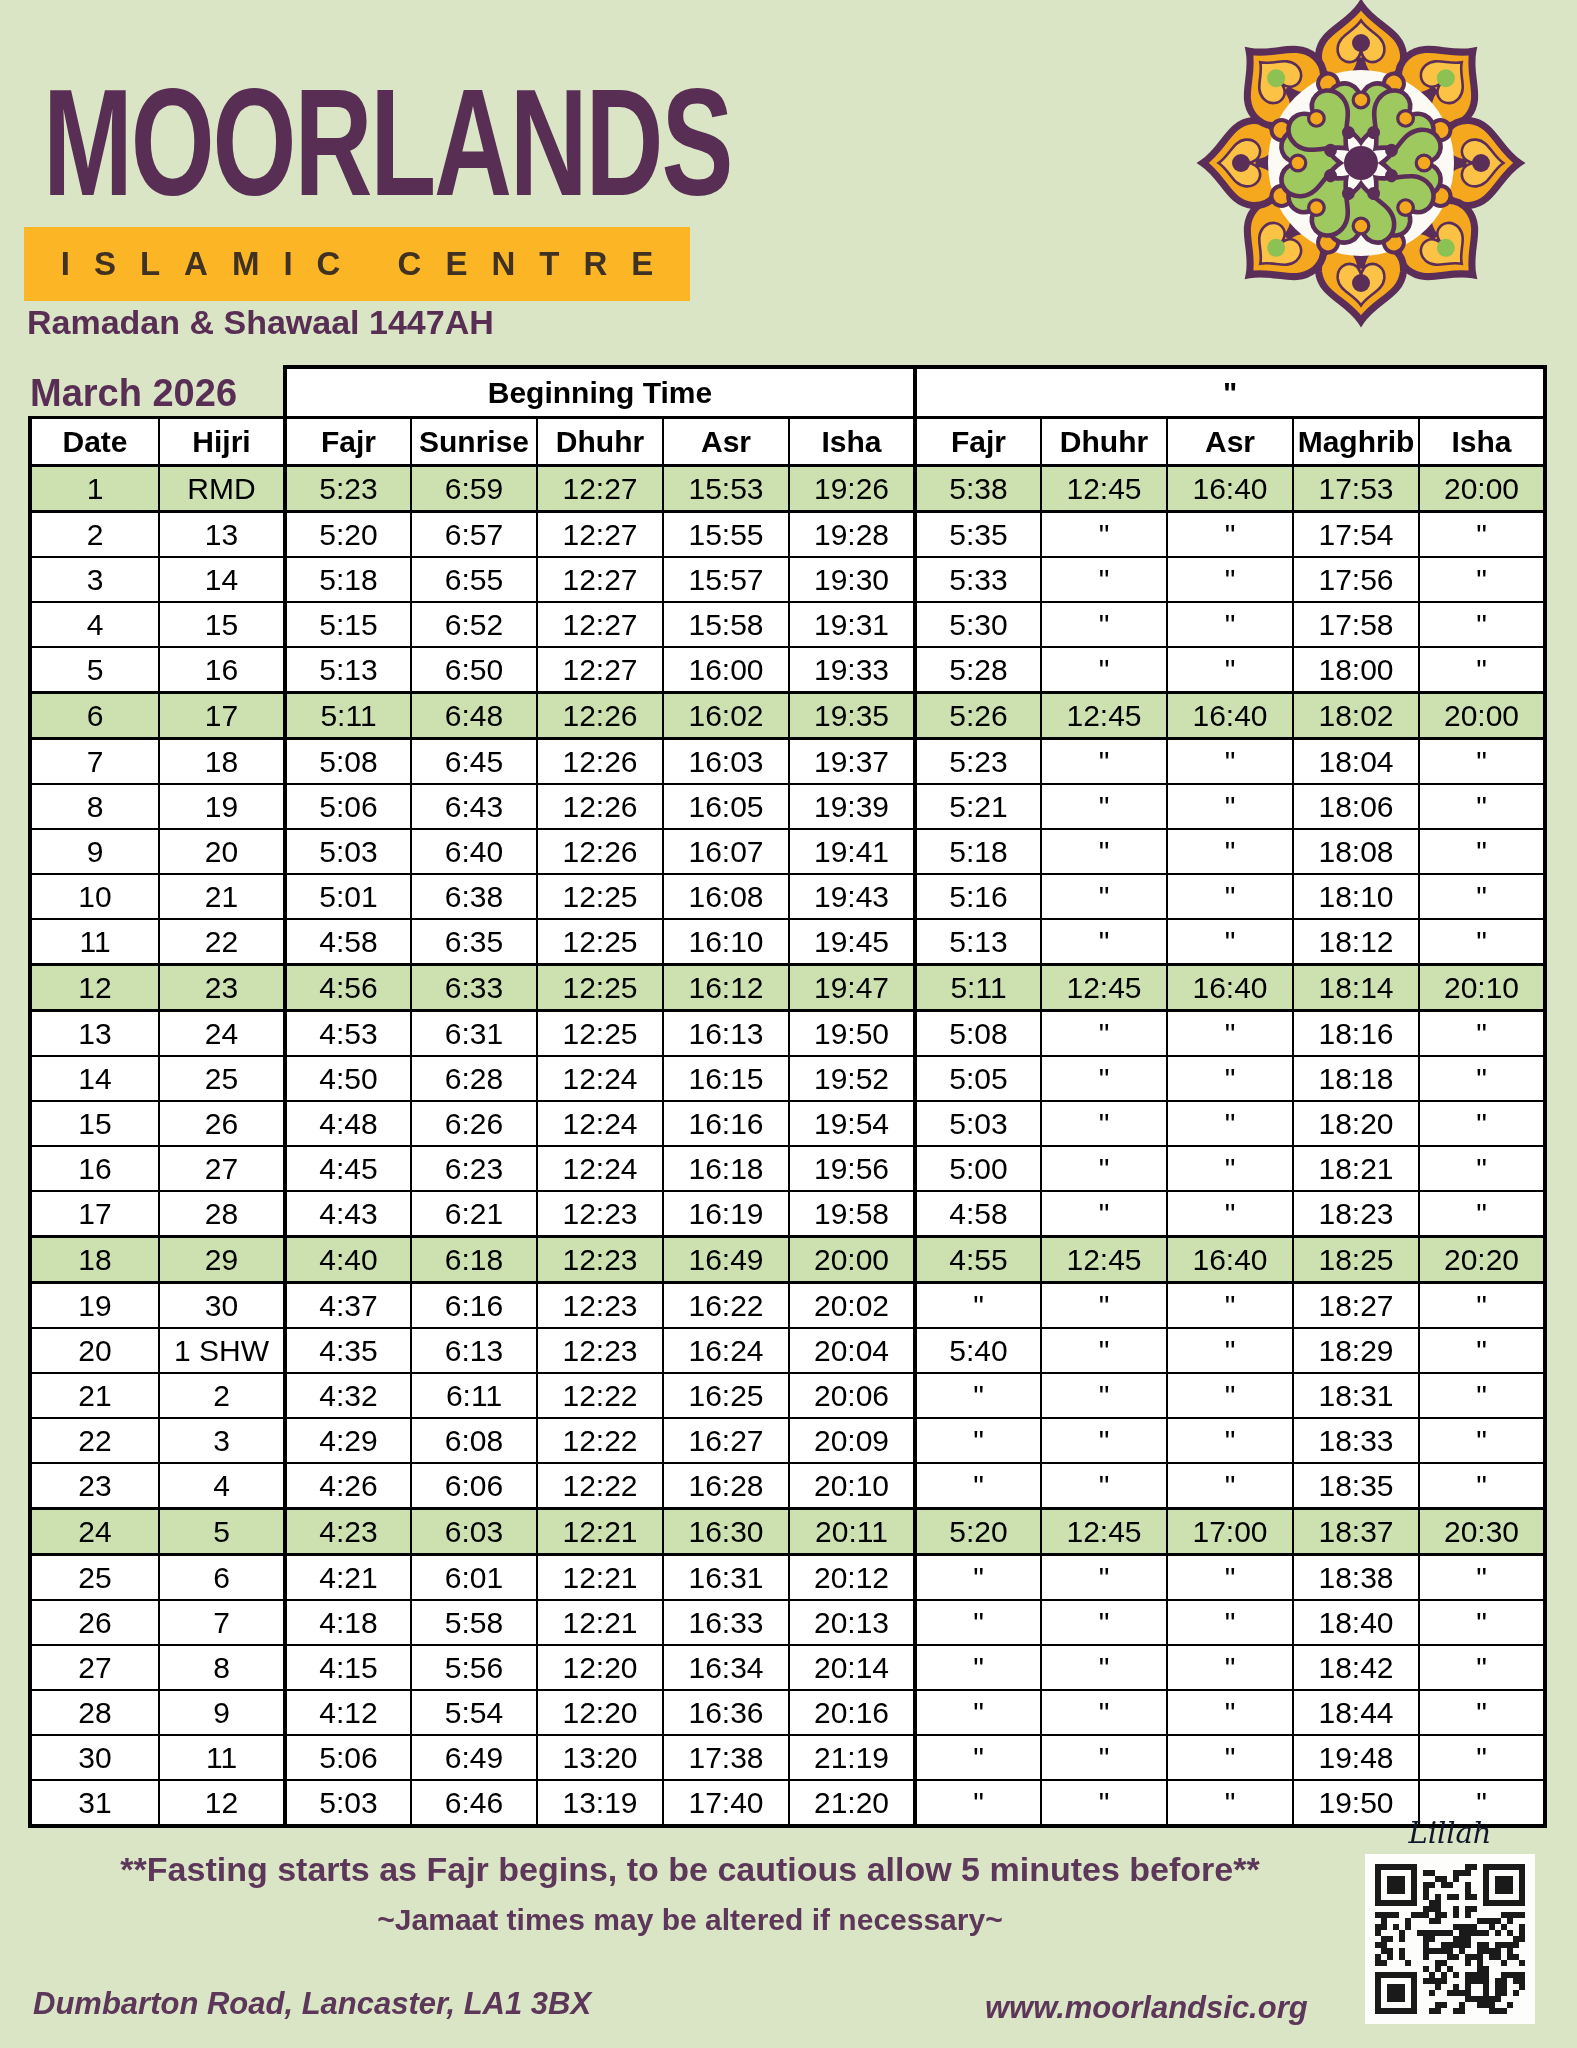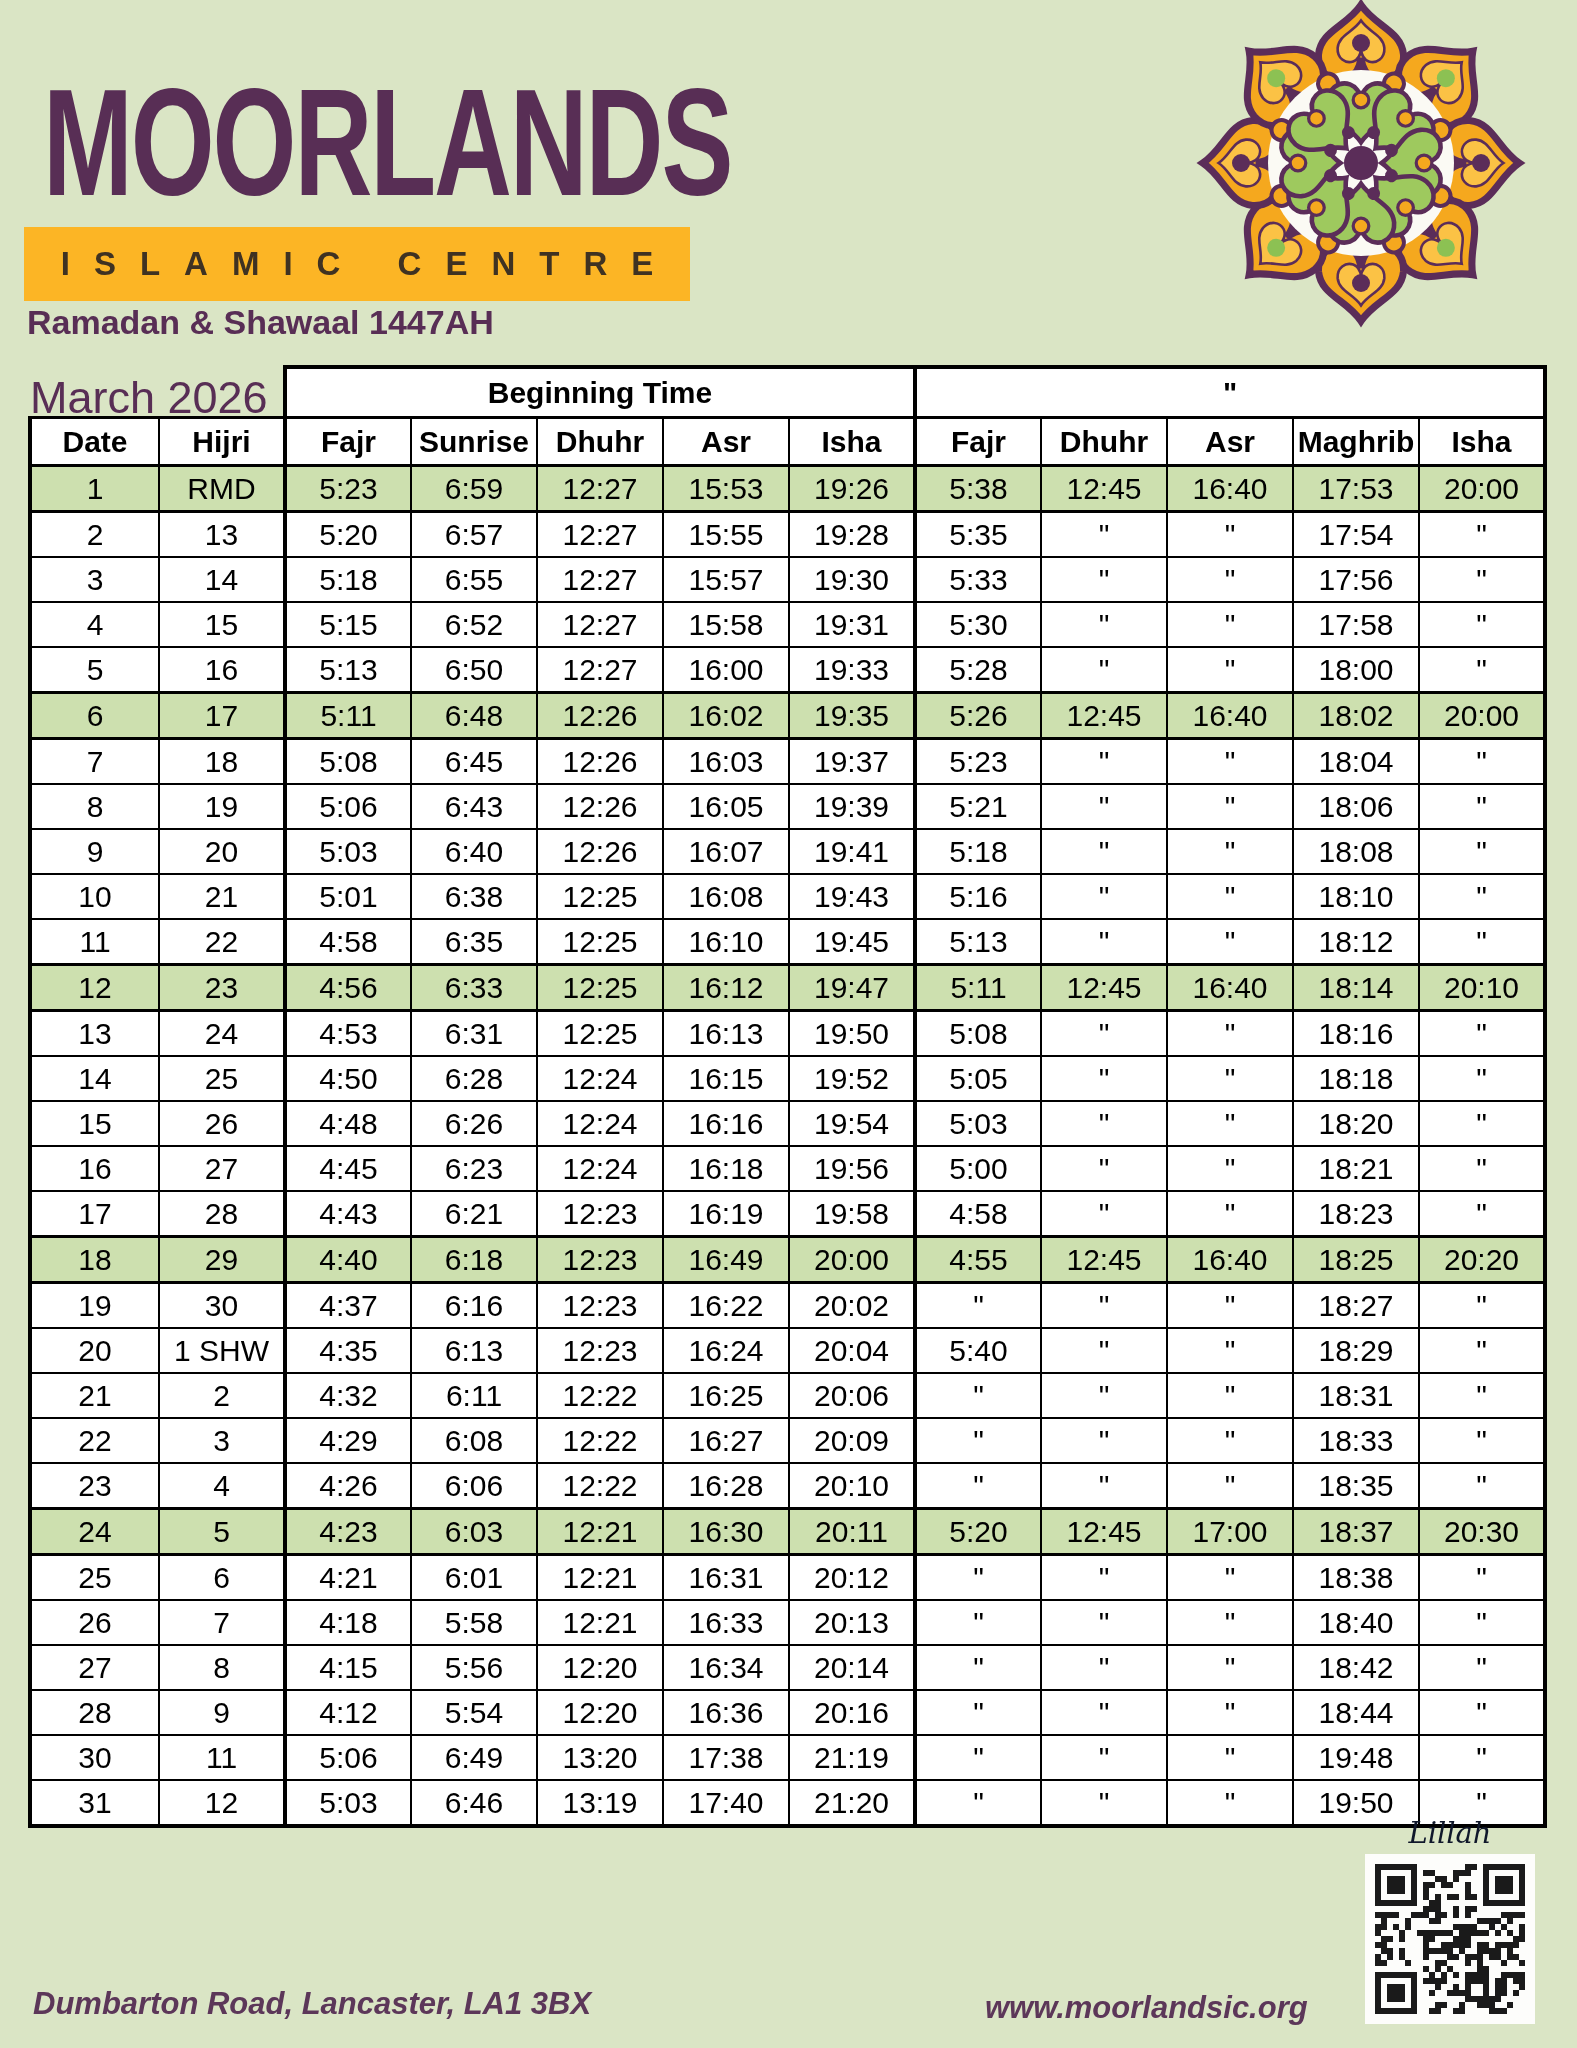--- a/index.html
+++ b/index.html
@@ -7,21 +7,21 @@
   #page{position:relative;width:1577px;height:2048px;background:#dae5c5;overflow:hidden;}
 
   
   .logo-title{position:absolute;left:43px;top:66px;font-size:152px;font-weight:bold;
     color:#582e55;line-height:1.0;letter-spacing:-3px;white-space:nowrap;
     transform:scaleX(0.71);transform-origin:left top;}
   .logo-banner{position:absolute;left:24px;top:227px;width:666px;height:74px;background:#fcb525;
     display:flex;align-items:center;justify-content:center;}
   .logo-banner span{font-size:33px;font-weight:bold;color:#3f3222;letter-spacing:24px;text-indent:24px;white-space:nowrap;}
   .season-title{position:absolute;left:27px;top:303px;font-size:34px;font-weight:bold;color:#582e55;}
-  .month-title{position:absolute;left:30px;top:372px;font-size:45px;font-weight:normal;color:#582e55;}
+  .month-title{position:absolute;left:30px;top:372px;font-size:38px;font-weight:bold;color:#582e55;}
 
   
   .mandala{position:absolute;left:1190px;top:-8px;width:342px;height:342px;}
 
   
   table.tt{position:absolute;left:28px;top:365px;border-collapse:collapse;table-layout:fixed;
     background:transparent;}
   table.tt col{width:126px;}
   table.tt col.c-date{width:129px;}
   table.tt th,table.tt td{border:2px solid #000;background:#fff;text-align:center;vertical-align:middle;
@@ -595,20 +595,24 @@
           <td>21:20</td>
           <td>"</td>
           <td>"</td>
           <td>"</td>
           <td>19:50</td>
           <td>"</td>
         </tr>
       </tbody>
   </table>
 
+  <div class="note-block">
+    <div class="note1">**Fasting starts as Fajr begins, to be cautious allow 5 minutes before**</div>
+    <div class="note2">~Jamaat times may be altered if necessary~</div>
+  </div>
   <div class="address-text">Dumbarton Road, Lancaster, LA1 3BX</div>
   <div class="website-text">www.moorlandsic.org</div>
 
   <div class="qr-wrap">
     <div class="qr-script">Lillah</div>
     <div class="qr-box">
       <svg id="qr" width="150" height="150" viewBox="0 0 25 25" shape-rendering="crispEdges">
           <path d="M15,0h1v1h-1zM16,0h1v1h-1zM8,1h1v1h-1zM9,1h1v1h-1zM13,1h1v1h-1zM14,1h1v1h-1zM15,1h1v1h-1zM10,2h1v1h-1zM11,2h1v1h-1zM13,2h1v1h-1zM8,3h1v1h-1zM9,3h1v1h-1zM11,3h1v1h-1zM12,3h1v1h-1zM15,3h1v1h-1zM8,4h1v1h-1zM15,4h1v1h-1zM8,5h1v1h-1zM10,5h1v1h-1zM12,5h1v1h-1zM13,5h1v1h-1zM15,5h1v1h-1zM16,5h1v1h-1zM9,6h1v1h-1zM10,6h1v1h-1zM8,7h1v1h-1zM9,7h1v1h-1zM10,7h1v1h-1zM13,7h1v1h-1zM15,7h1v1h-1zM16,7h1v1h-1zM0,8h1v1h-1zM1,8h1v1h-1zM2,8h1v1h-1zM3,8h1v1h-1zM6,8h1v1h-1zM7,8h1v1h-1zM8,8h1v1h-1zM10,8h1v1h-1zM11,8h1v1h-1zM13,8h1v1h-1zM15,8h1v1h-1zM21,8h1v1h-1zM22,8h1v1h-1zM23,8h1v1h-1zM24,8h1v1h-1zM1,9h1v1h-1zM5,9h1v1h-1zM9,9h1v1h-1zM10,9h1v1h-1zM17,9h1v1h-1zM18,9h1v1h-1zM19,9h1v1h-1zM20,9h1v1h-1zM22,9h1v1h-1zM0,10h1v1h-1zM1,10h1v1h-1zM3,10h1v1h-1zM5,10h1v1h-1zM13,10h1v1h-1zM14,10h1v1h-1zM15,10h1v1h-1zM16,10h1v1h-1zM19,10h1v1h-1zM21,10h1v1h-1zM24,10h1v1h-1zM0,11h1v1h-1zM4,11h1v1h-1zM7,11h1v1h-1zM8,11h1v1h-1zM9,11h1v1h-1zM10,11h1v1h-1zM11,11h1v1h-1zM12,11h1v1h-1zM14,11h1v1h-1zM15,11h1v1h-1zM16,11h1v1h-1zM17,11h1v1h-1zM18,11h1v1h-1zM20,11h1v1h-1zM22,11h1v1h-1zM24,11h1v1h-1zM1,12h1v1h-1zM2,12h1v1h-1zM4,12h1v1h-1zM8,12h1v1h-1zM9,12h1v1h-1zM13,12h1v1h-1zM14,12h1v1h-1zM15,12h1v1h-1zM23,12h1v1h-1zM24,12h1v1h-1zM0,13h1v1h-1zM1,13h1v1h-1zM8,13h1v1h-1zM11,13h1v1h-1zM12,13h1v1h-1zM13,13h1v1h-1zM14,13h1v1h-1zM15,13h1v1h-1zM17,13h1v1h-1zM18,13h1v1h-1zM20,13h1v1h-1zM21,13h1v1h-1zM22,13h1v1h-1zM23,13h1v1h-1zM1,14h1v1h-1zM2,14h1v1h-1zM4,14h1v1h-1zM8,14h1v1h-1zM9,14h1v1h-1zM10,14h1v1h-1zM11,14h1v1h-1zM12,14h1v1h-1zM14,14h1v1h-1zM17,14h1v1h-1zM18,14h1v1h-1zM19,14h1v1h-1zM20,14h1v1h-1zM22,14h1v1h-1zM0,15h1v1h-1zM2,15h1v1h-1zM4,15h1v1h-1zM8,15h1v1h-1zM12,15h1v1h-1zM13,15h1v1h-1zM15,15h1v1h-1zM16,15h1v1h-1zM17,15h1v1h-1zM19,15h1v1h-1zM20,15h1v1h-1zM22,15h1v1h-1zM23,15h1v1h-1zM0,16h1v1h-1zM1,16h1v1h-1zM5,16h1v1h-1zM10,16h1v1h-1zM11,16h1v1h-1zM15,16h1v1h-1zM17,16h1v1h-1zM21,16h1v1h-1zM24,16h1v1h-1zM8,17h1v1h-1zM10,17h1v1h-1zM12,17h1v1h-1zM17,17h1v1h-1zM18,17h1v1h-1zM9,18h1v1h-1zM11,18h1v1h-1zM13,18h1v1h-1zM15,18h1v1h-1zM16,18h1v1h-1zM17,18h1v1h-1zM18,18h1v1h-1zM21,18h1v1h-1zM22,18h1v1h-1zM23,18h1v1h-1zM24,18h1v1h-1zM8,19h1v1h-1zM9,19h1v1h-1zM10,19h1v1h-1zM11,19h1v1h-1zM15,19h1v1h-1zM16,19h1v1h-1zM17,19h1v1h-1zM18,19h1v1h-1zM20,19h1v1h-1zM21,19h1v1h-1zM23,19h1v1h-1zM24,19h1v1h-1zM10,20h1v1h-1zM13,20h1v1h-1zM15,20h1v1h-1zM18,20h1v1h-1zM20,20h1v1h-1zM21,20h1v1h-1zM24,20h1v1h-1zM9,21h1v1h-1zM12,21h1v1h-1zM13,21h1v1h-1zM14,21h1v1h-1zM15,21h1v1h-1zM18,21h1v1h-1zM20,21h1v1h-1zM21,21h1v1h-1zM23,21h1v1h-1zM15,22h1v1h-1zM16,22h1v1h-1zM17,22h1v1h-1zM18,22h1v1h-1zM19,22h1v1h-1zM20,22h1v1h-1zM10,23h1v1h-1zM11,23h1v1h-1zM14,23h1v1h-1zM17,23h1v1h-1zM18,23h1v1h-1zM19,23h1v1h-1zM22,23h1v1h-1zM9,24h1v1h-1zM10,24h1v1h-1zM13,24h1v1h-1zM14,24h1v1h-1zM19,24h1v1h-1zM20,24h1v1h-1zM21,24h1v1h-1z" fill="#1a1a1a"></path>
           <path d="M0,0h7v7h-7z M1,1h5v5h-5z M2,2h3v3h-3zM18,0h7v7h-7z M19,1h5v5h-5z M20,2h3v3h-3zM0,18h7v7h-7z M1,19h5v5h-5z M2,20h3v3h-3z" fill="#1a1a1a" fill-rule="evenodd"></path>
         </svg>

